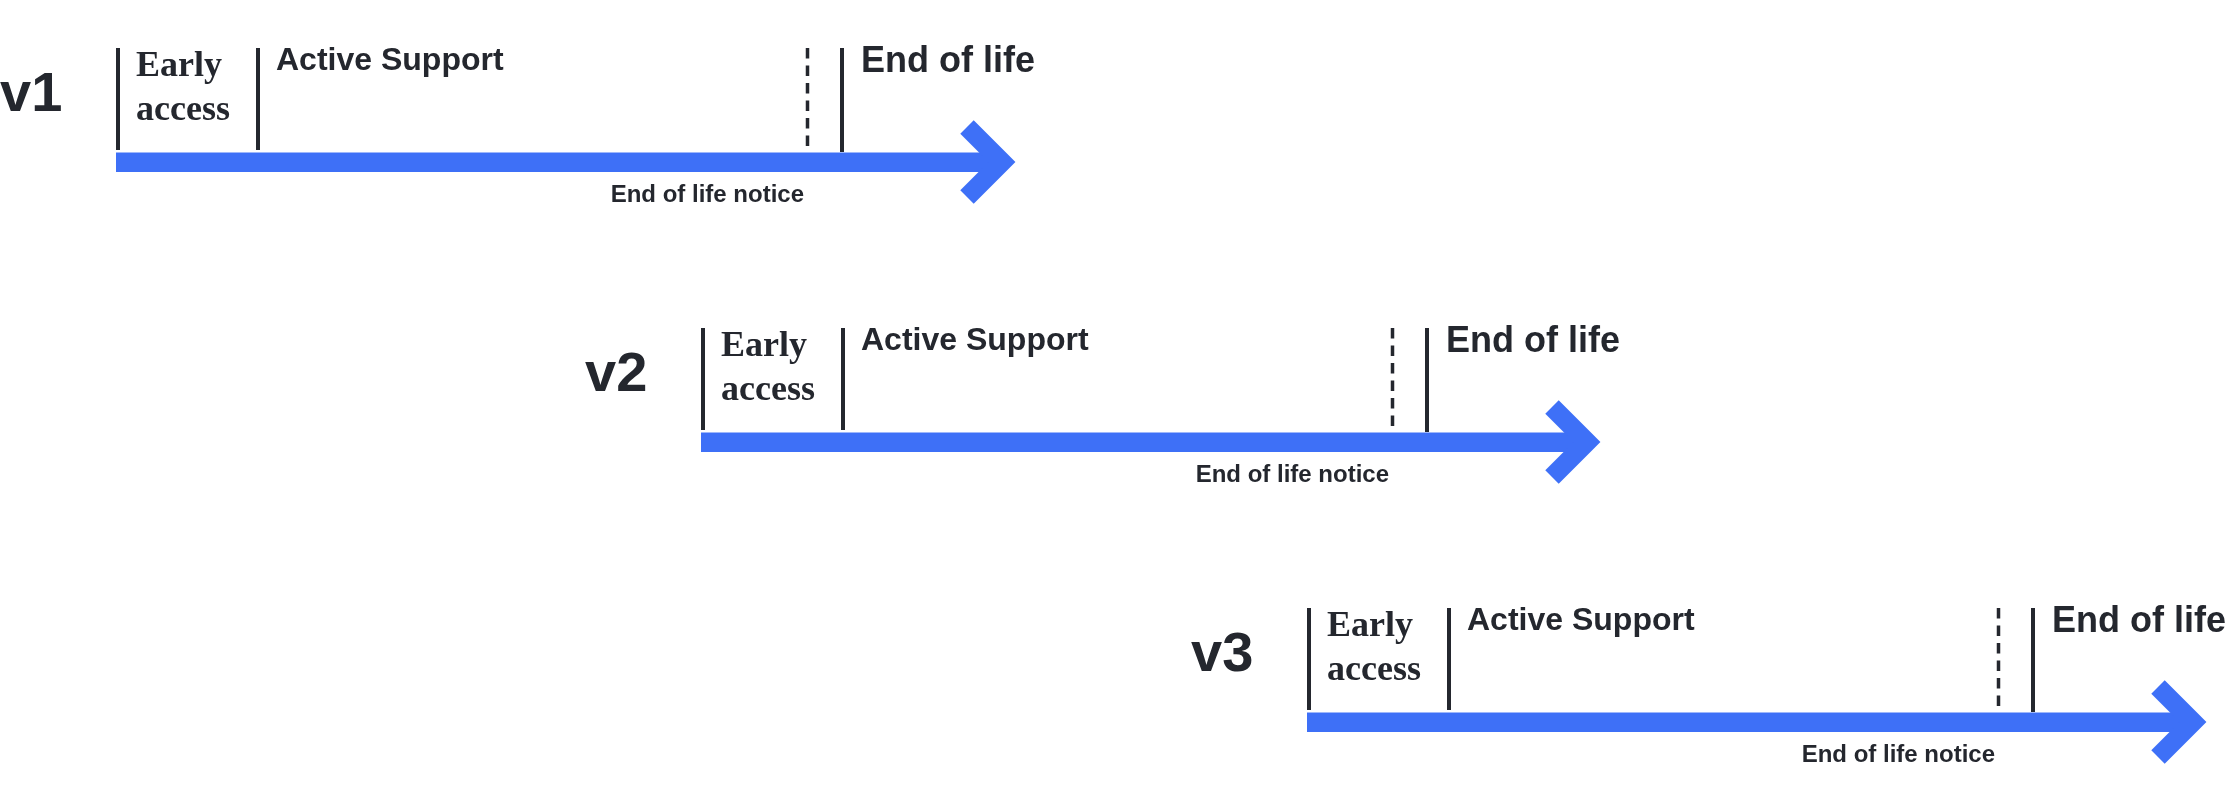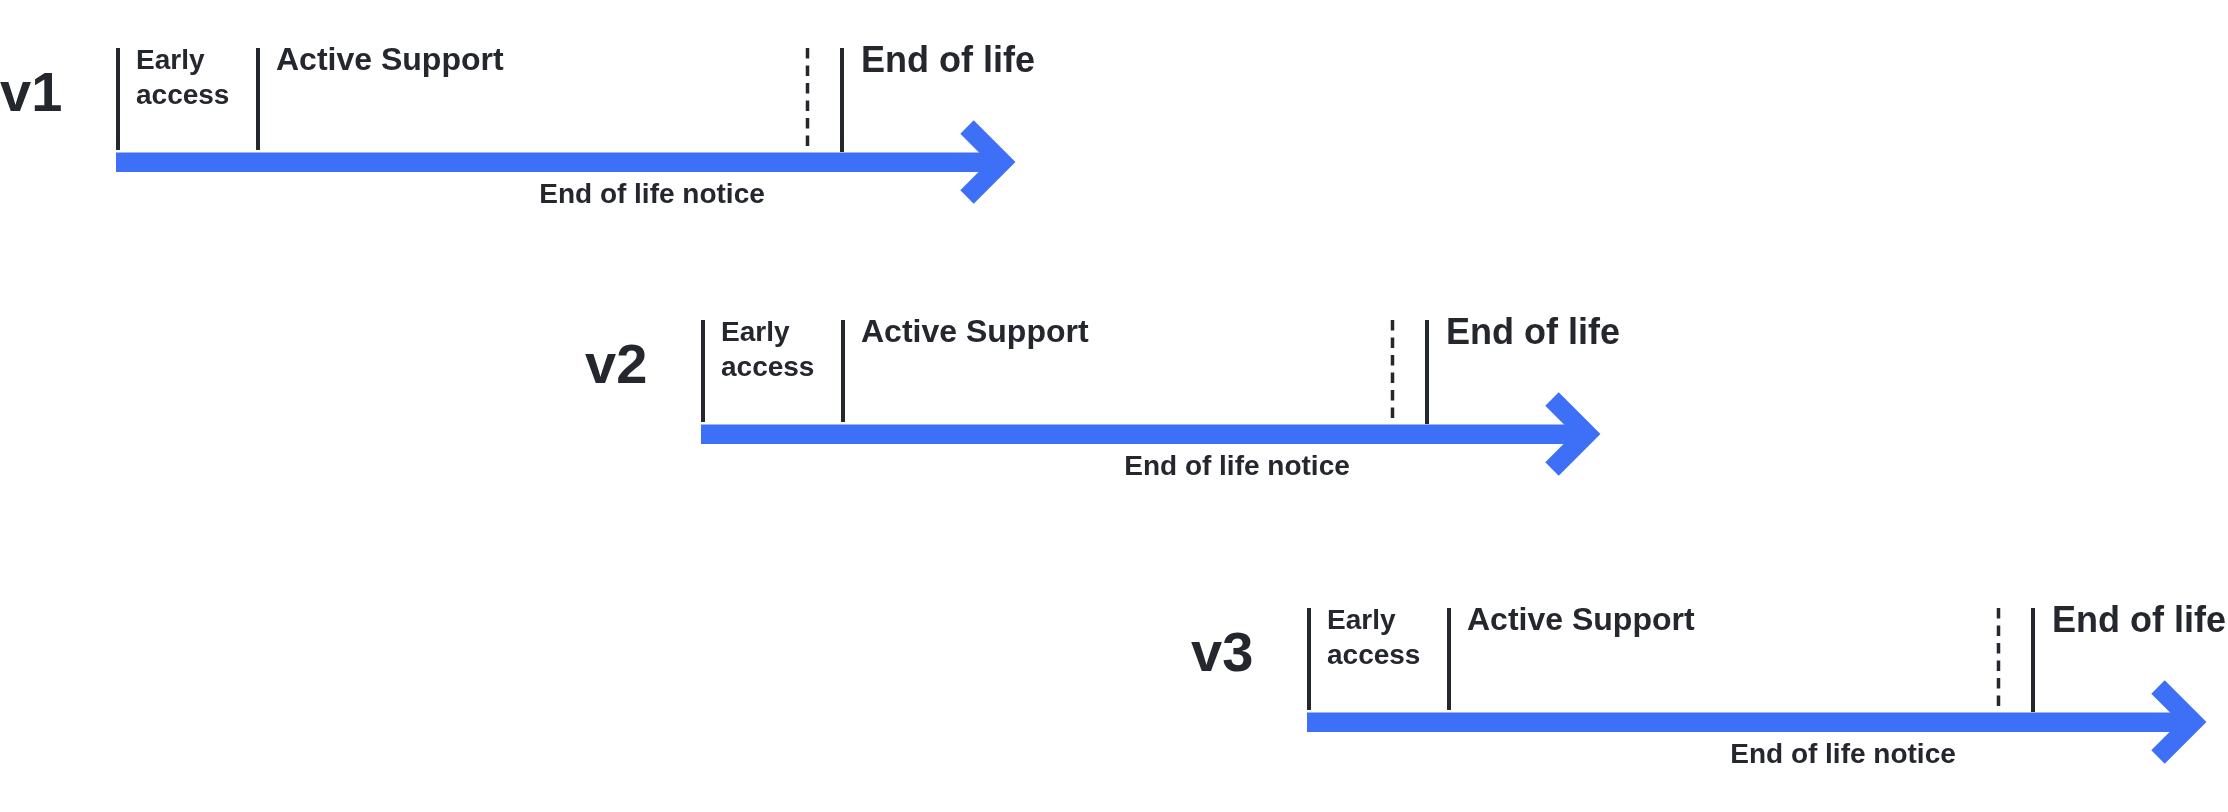--- a/index.html
+++ b/index.html
@@ -17,21 +17,21 @@
     overflow:hidden;
     font-family:"Liberation Sans", sans-serif;
     color:var(--ink);
   }
   .timeline{
     position:absolute;
     width:1061px;
     height:232px;
   }
   .timeline.t1{left:0;top:0;}
-  .timeline.t2{left:585px;top:272px;}
+  .timeline.t2{left:585px;top:280px;}
   .timeline.t3{left:1191px;top:560px;}
   .timeline svg{
     position:absolute;
     left:0;top:0;
   }
   .timeline .txt{
     position:absolute;
     font-weight:700;
     color:var(--ink);
   }
@@ -41,43 +41,44 @@
     width:88px;
     text-align:left;
     font-size:56px;
     line-height:45px;
     white-space:nowrap;
   }
   .early{
     left:136px;
     top:42px;
     width:120px;
-    font-size:28px;
-    line-height:35px;
+    font-size:36px;
+    line-height:44px;
+    font-family:Liberation Serif, serif;
   }
   .active{
     left:276px;
     top:42px;
     font-size:32px;
     line-height:35px;
     white-space:nowrap;
   }
   .eol{
     left:861px;
     top:42px;
     font-size:36px;
     line-height:35px;
     white-space:nowrap;
   }
   .notice{
     left:500px;
     top:179px;
     width:304px;
-    text-align:center;
-    font-size:28px;
+    text-align:right;
+    font-size:24px;
     line-height:30px;
     white-space:nowrap;
   }
 </style>
 </head>
 <body>
 
 <div class="canvas">
 
   <section class="timeline t1">

